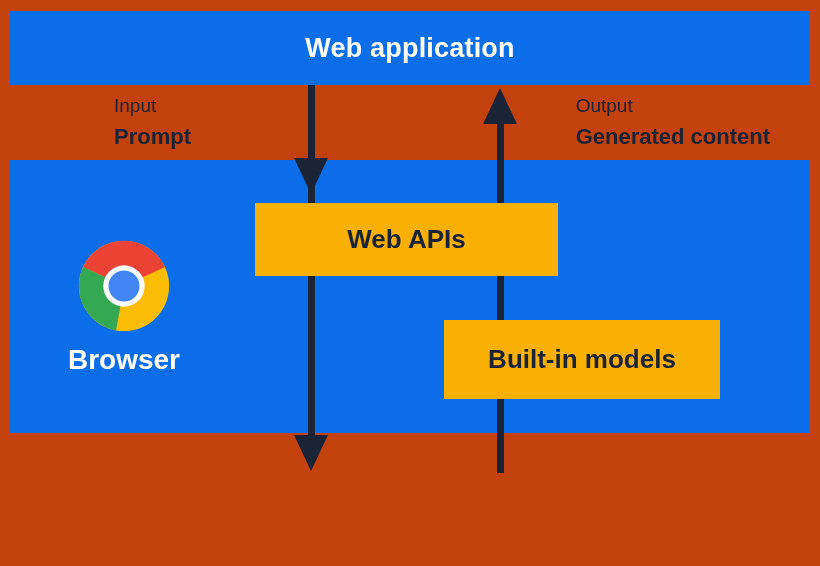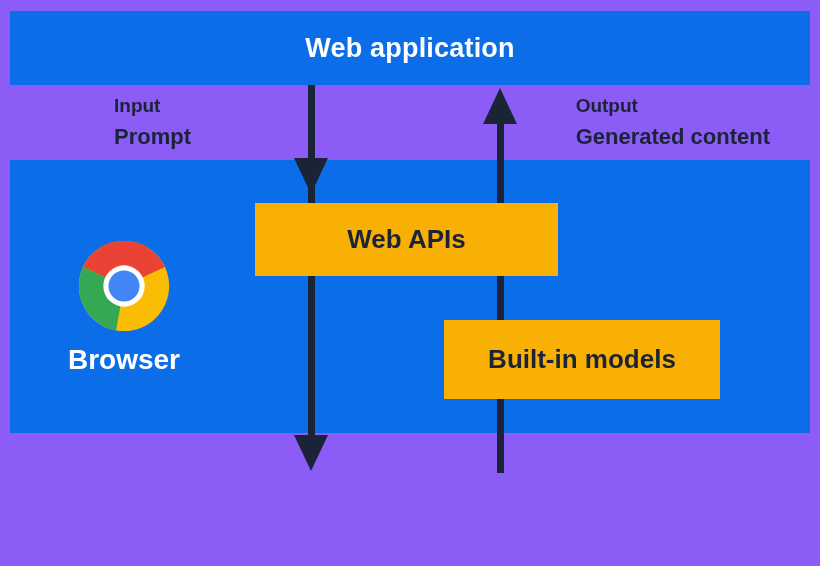--- a/index.html
+++ b/index.html
@@ -1,20 +1,20 @@
 <!DOCTYPE html>
 <html style="--blue: #0b6ee8; --yellow: #f9b005; --ink: #1b2336; --chrome-red: #ea4335; --chrome-yellow: #fbbc04; --chrome-green: #34a853; --chrome-blue: #4285f4;"><head>
 <meta charset="utf-8">
 <style>
   html, body { margin: 0; padding: 0; background: #ffffff; }
   .canvas {
     position: relative;
     width: 820px;
     height: 566px;
-    background: #8b5cf6;
+    background: #c2410c;
     overflow: hidden;
     font-family: "Liberation Sans", "DejaVu Sans", sans-serif;
   }
   .abs { position: absolute; }
 
   
   .blue-fill { background: var(--blue, #0b6ee8); }
   .bar {
     left: 10px; width: 800px;
     display: flex; align-items: center; justify-content: center;
@@ -24,21 +24,21 @@
     color: #ffffff; font-weight: bold; font-size: 27px; letter-spacing: 0.2px;
   }
   .top-bar   { top: 11px;  height: 74px; }
   .panel     { top: 160px; height: 273px; z-index: 1; }
   .bottom-bar{ top: 473px; height: 80px; }
 
   
   .io-block { top: 94px; z-index: 2; color: var(--ink, #1b2336); line-height: 1.28; }
   .io-left  { left: 114px; text-align: left; }
   .io-right { right: 50px; text-align: left; }
-  .io-title { font-size: 19px; font-weight: bold; }
+  .io-title { font-size: 19px; font-weight: normal; }
   .io-value { font-size: 22px; font-weight: bold; margin-top: 5px; }
 
   
   .arrow-line {
     width: 7px; background: var(--ink, #1b2336); z-index: 2;
   }
   .down-line { left: 308px; top: 85px;  height: 350px; }
   .up-line   { left: 497px; top: 120px; height: 353px; }
 
   

